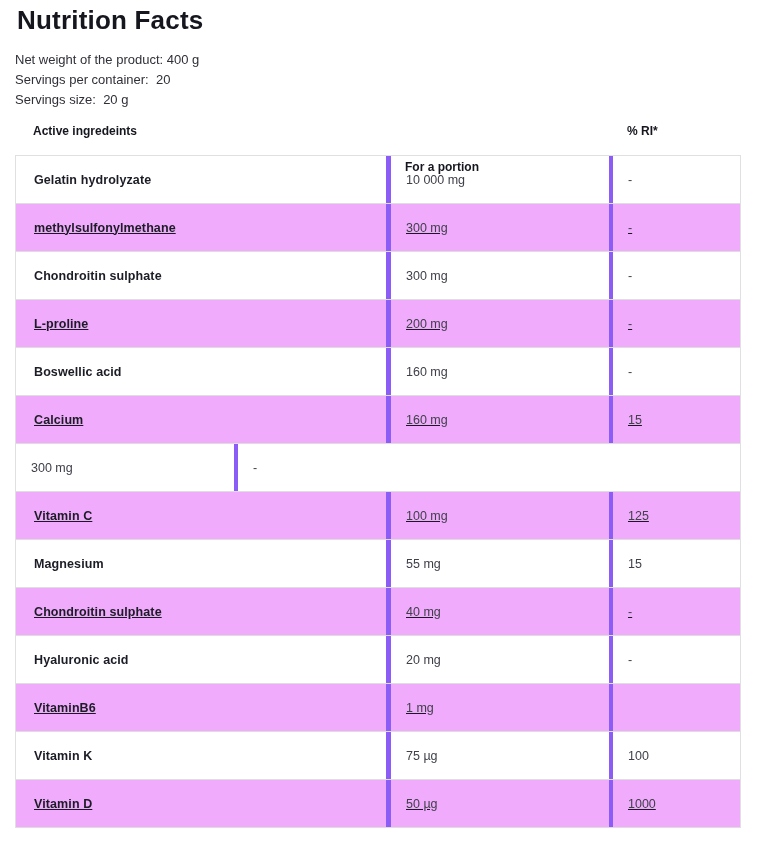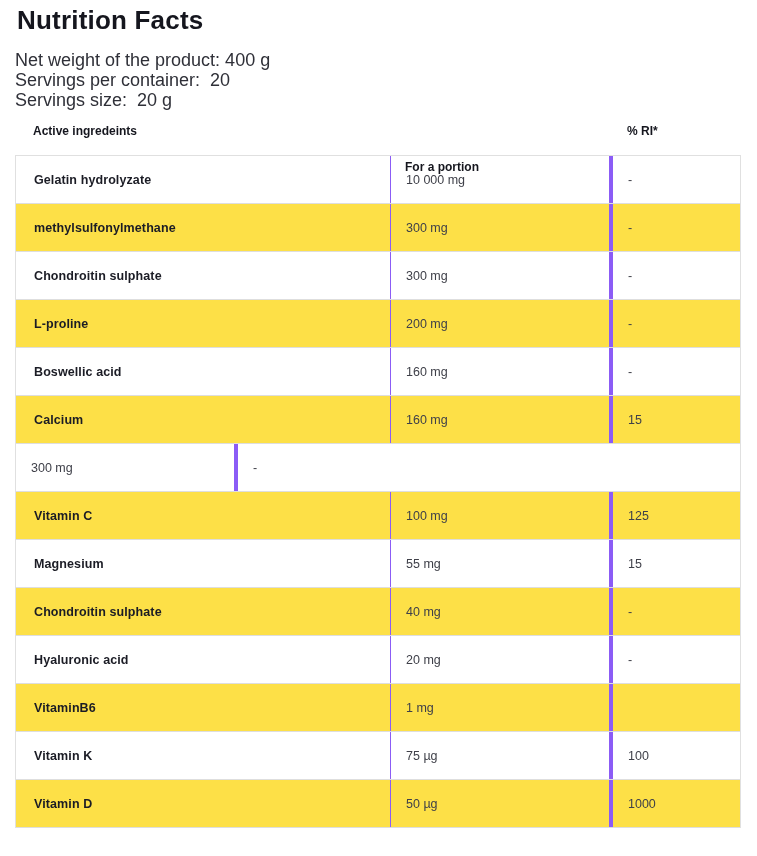--- a/index.html
+++ b/index.html
@@ -18,21 +18,21 @@
     margin: 0 0 0 2px;
     font-size: 26px;
     line-height: 25px;
     font-weight: 700;
     letter-spacing: 0.2px;
     color: #15161e;
   }
 
   .meta { margin-top: 17px; }
   .meta-line {
-    font-size: 18px;
+    font-size: 13px;
     line-height: 20px;
     color: #2f3038;
     white-space: pre-wrap;
   }
 
   .tbl-header {
     margin-top: 13px;
     height: 32px;
     display: flex;
     align-items: flex-start;
@@ -52,30 +52,30 @@
     width: 726px;
     border: 1px solid #e0e0e0;
     border-bottom: none;
   }
   .t-row {
     display: flex;
     height: 48px;
     border-bottom: 1px solid #dedede;
     background: #ffffff;
   }
-  .t-row.alt { background: #fde047; }
+  .t-row.alt { background: #f0abfc; text-decoration: underline; }
   .cell {
     display: flex;
     align-items: center;
     font-size: 12.5px;
   }
   .cell.name {
     width: 375px;
     padding-left: 18px;
-    border-right: 1px solid #8b5cf6;
+    border-right: 5px solid #8b5cf6;
     font-weight: 700;
     color: #1b1c25;
     letter-spacing: 0.1px;
     text-align: right;
   }
   .cell.name.sub {
     font-weight: 400;
     color: #55575f;
     padding-left: 35px;
   }

